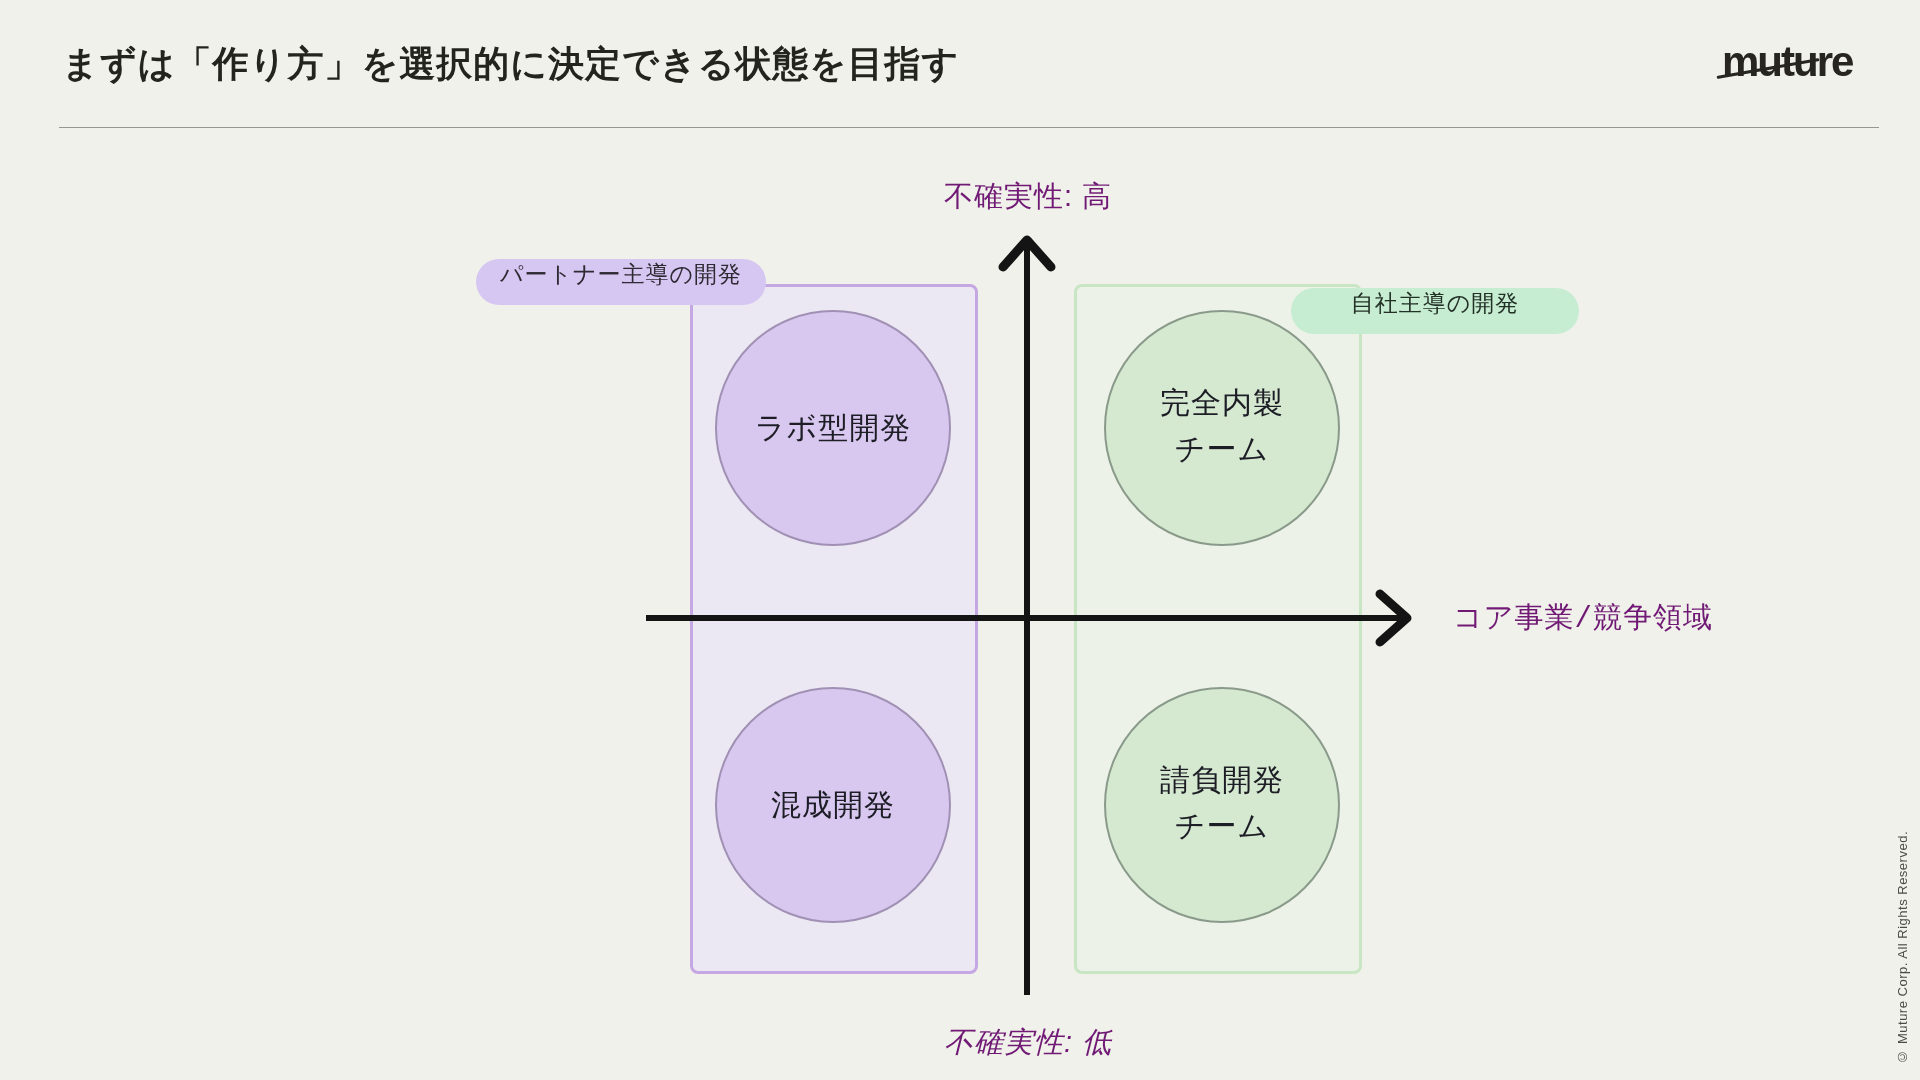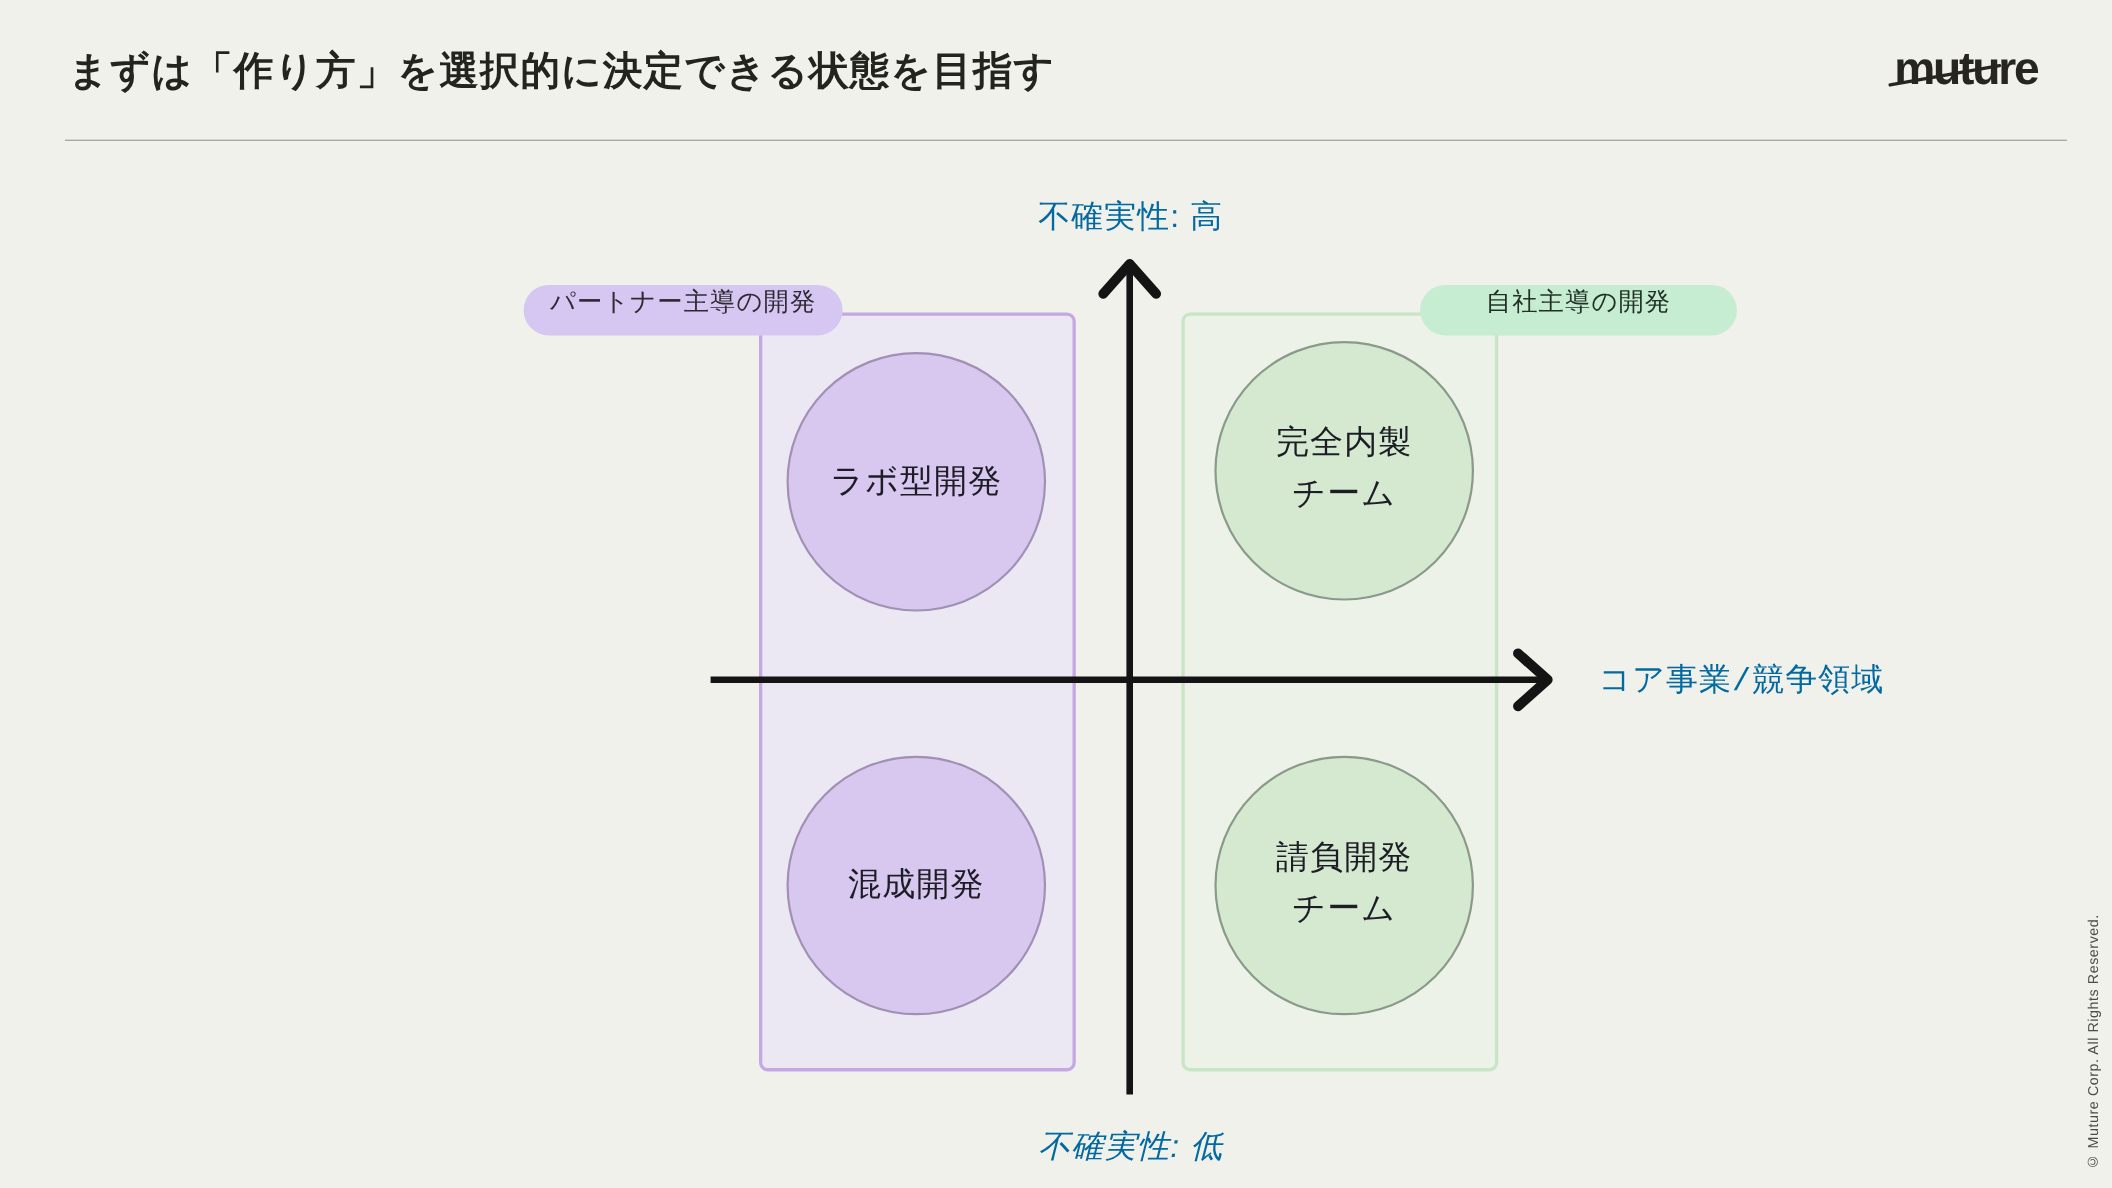--- a/index.html
+++ b/index.html
@@ -33,21 +33,21 @@
     position:absolute;left:-6px;top:31px;width:104px;height:3px;
     background:#26251f;transform:rotate(-10deg);border-radius:2px;
   }
   .divider{
     position:absolute;left:59px;top:127px;width:1820px;height:1px;
     background:#97978f;
   }
 
   
   .axis-label{
-    position:absolute;font-size:29px;color:#0369a1;white-space:nowrap;
+    position:absolute;font-size:29px;color:#701a75;white-space:nowrap;
     transform:translate(-50%,-50%);letter-spacing:1px;
   }
   .axis-top{left:1028px;top:197px;}
   .axis-bottom{left:1028px;top:1043px;font-style:italic;}
   .axis-left{left:430px;top:618px;}
   .axis-right{left:1583px;top:618px;font-family:Liberation Mono, monospace;}
 
   
   .group-box{
     position:absolute;top:284px;width:288px;height:690px;border-radius:8px;
@@ -55,32 +55,32 @@
   .box-purple{left:690px;background:var(--purple-box-fill);border:3px solid var(--purple-box-border);}
   .box-green{left:1074px;background:var(--green-box-fill);border:3px solid var(--green-box-border);}
 
   
   .pill{
     position:absolute;top:259px;height:46px;border-radius:23px;
     display:flex;align-items:flex-start;justify-content:center;
     font-size:23px;color:#2e2a33;z-index:4;letter-spacing:1px;
   }
   .pill-purple{left:476px;width:290px;background:var(--purple-pill);}
-  .pill-green{left:1291px;width:288px;background:var(--green-pill);color:#223026;}
+  .pill-green{left:1291px;width:288px;background:var(--green-pill);color:#223026;margin-top:29px;}
 
   
   .circle{
     position:absolute;width:236px;height:236px;border-radius:50%;
     display:flex;align-items:center;justify-content:center;text-align:center;
     font-size:30px;line-height:1.55;white-space:pre-line;z-index:3;
     color:#1d1d26;letter-spacing:1px;
   }
   .circle-purple{background:var(--purple-circle-fill);border:2px solid var(--purple-circle-border);}
   .circle-green{background:var(--green-circle-fill);border:2px solid var(--green-circle-border);font-family:Liberation Mono, monospace;}
-  .c-lab{left:715px;top:320px;}
+  .c-lab{left:715px;top:310px;}
   .c-contract{left:715px;top:687px;}
   .c-inhouse{left:1104px;top:310px;}
   .c-mixed{left:1104px;top:687px;}
 
   .arrows{position:absolute;left:0;top:0;z-index:5;pointer-events:none;}
 
   
   .copyright{
     position:absolute;right:10px;bottom:16px;
     writing-mode:vertical-rl;transform:rotate(180deg);

